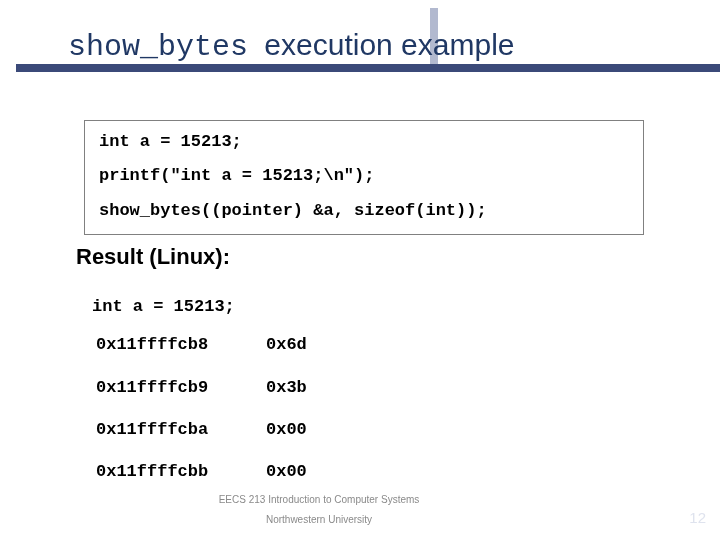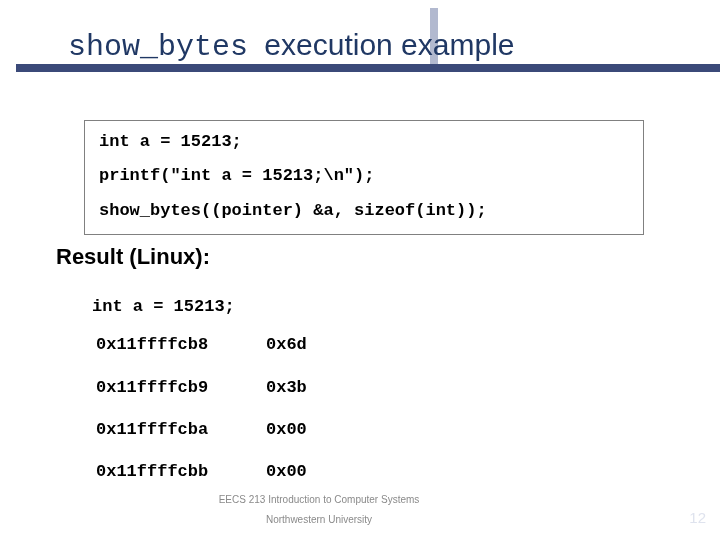--- a/index.html
+++ b/index.html
@@ -5,21 +5,21 @@
   * { margin: 0; padding: 4px; box-sizing: border-box; }
   html, body { width: 720px; height: 540px; background: #ffffff; font-family: Arial, Helvetica, sans-serif; overflow: hidden; }
   .slide { position: relative; width: 720px; height: 540px; }
   .title-wrap { position: absolute; left: 48px; top: 12px; width: 624px; }
   .title { font-size: 30px; color: #203864; font-weight: 400; white-space: nowrap; }
   .title .mono { font-family: "Courier New", Courier, monospace; letter-spacing: 0; }
   .title-rule { position: absolute; left: 8px; top: 56px; width: 704px; height: 4px; background: #3b4a79; }
   .title-side { position: absolute; left: 422px; top: 0; width: 4px; height: 56px; background: #b2b9cf; }
   .codebox { position: absolute; left: 76px; top: 112px; width: 560px; border: 1px solid #808080; padding: 4px 10px 6px 10px; }
   .codebox pre { font-family: "Courier New", Courier, monospace; font-size: 17px; font-weight: bold; line-height: 1.55; color: #000; white-space: pre; }
-  .result-label { position: absolute; left: 44px; top: 232px; font-size: 22px; font-weight: bold; color: #000; }
+  .result-label { position: absolute; left: 64px; top: 232px; font-size: 22px; font-weight: bold; color: #000; }
   .output { position: absolute; left: 76px; top: 278px; }
   .output-line { font-family: "Courier New", Courier, monospace; font-size: 17px; font-weight: bold; color: #000; line-height: 1.55; }
   .output-row { font-family: "Courier New", Courier, monospace; font-size: 17px; font-weight: bold; color: #000; line-height: 1.55; }
   .output-row .col1 { display: inline-block; width: 170px; }
   .output-row .col2 { display: inline-block; }
   .footer { position: absolute; left: 0; bottom: 14px; width: 622px; text-align: center; font-size: 10px; color: #8a8a8a; line-height: 1.2; }
   .pagenum { position: absolute; right: 18px; bottom: 18px; font-size: 15px; color: #dfe3ee; font-family: Arial, sans-serif; text-align: center; }
 </style>
 </head>
 <body>

